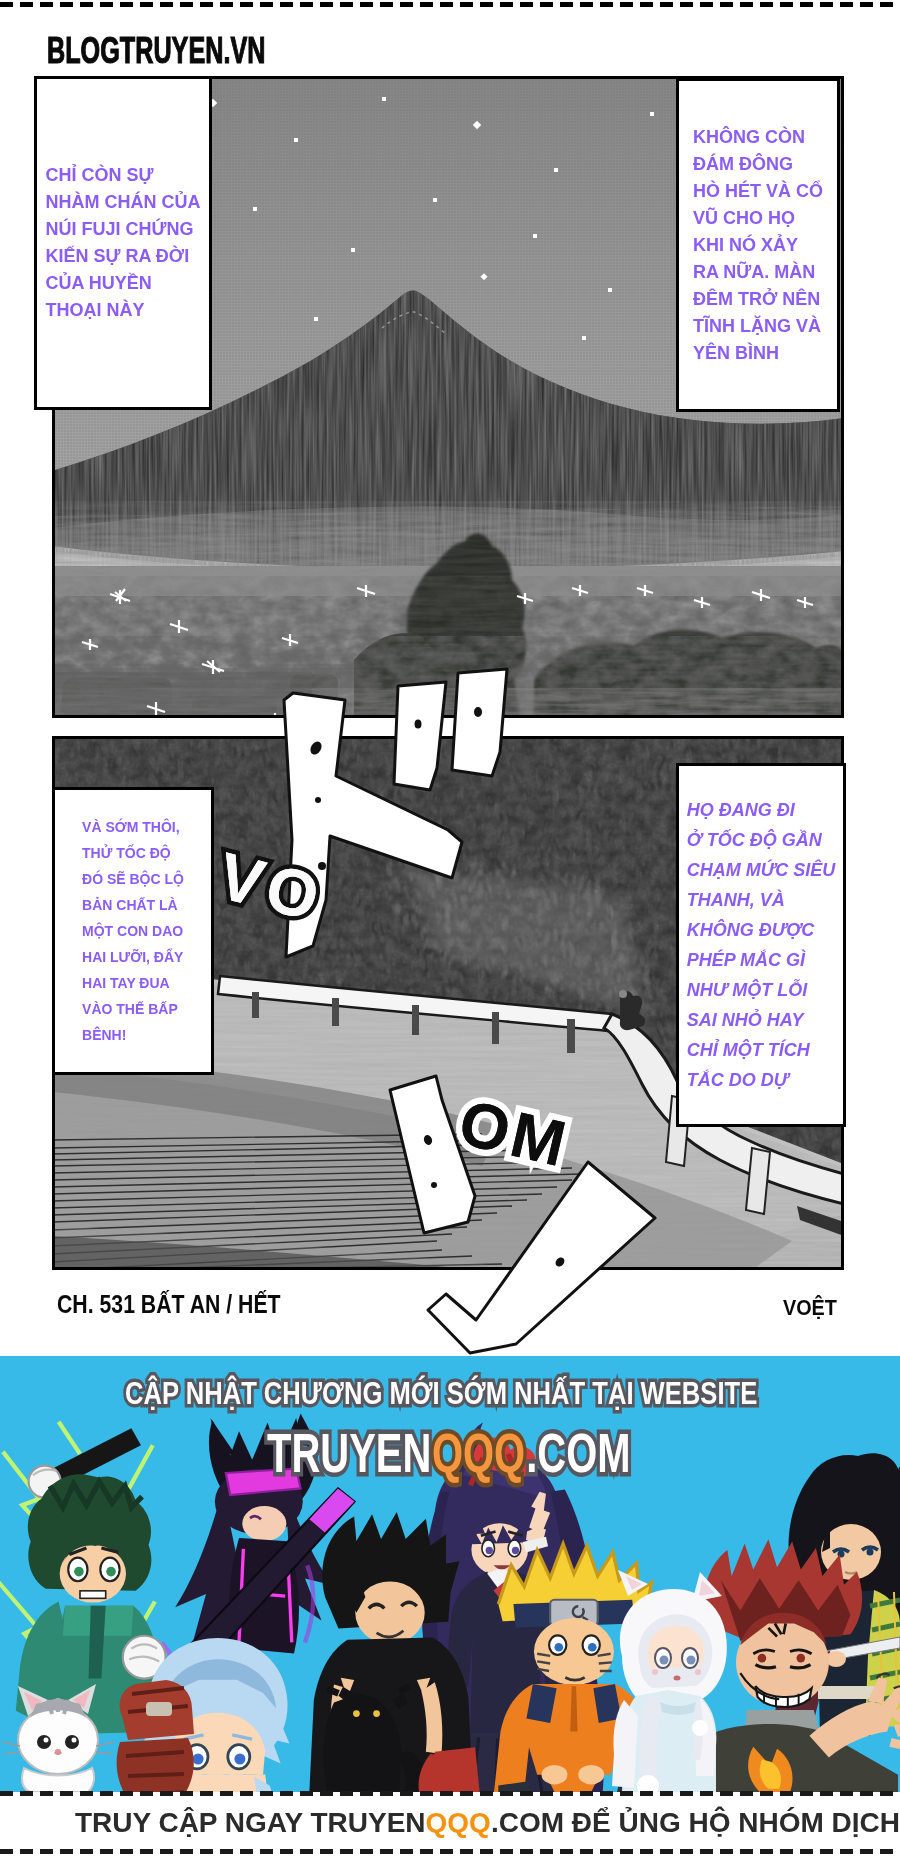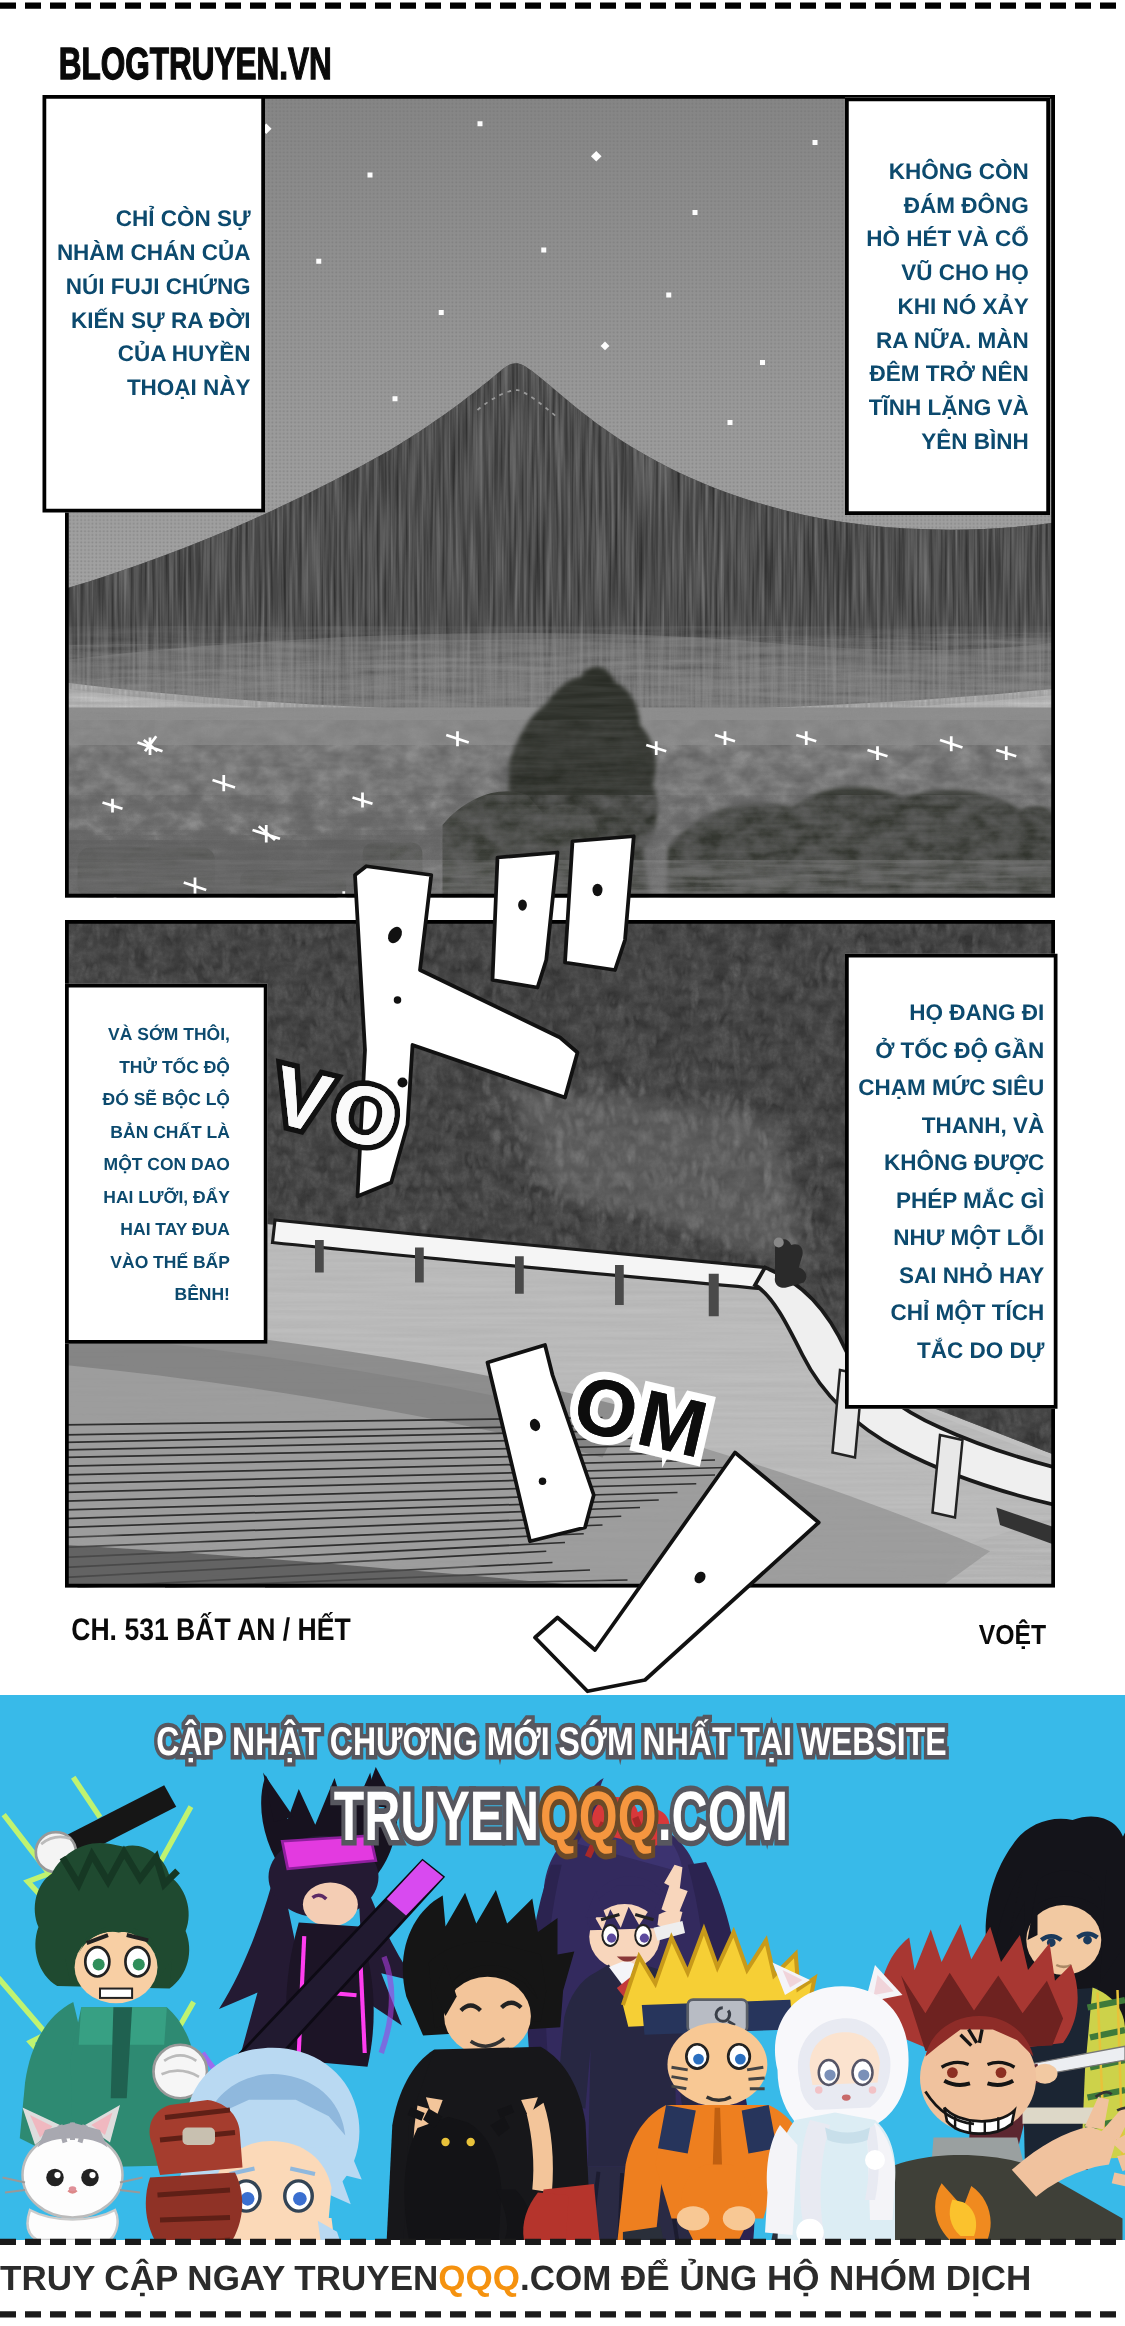--- a/index.html
+++ b/index.html
@@ -1,18 +1,18 @@
 <!DOCTYPE html>
 <html><head>
 <meta charset="utf-8">
 <style>
   html,body{margin:0;padding:0;}
   body{width:900px;height:1861px;background:#fff;font-family:"Liberation Sans",sans-serif;position:relative;overflow:hidden;}
   .abs{position:absolute;}
-  .tbox{position:absolute;background:#fff;border:3px solid #000;display:flex;align-items:center;justify-content:center;text-align:right;font-weight:bold;color:#0c4a6e;}
+  .tbox{position:absolute;background:#fff;border:3px solid #000;display:flex;align-items:center;justify-content:center;text-align:left;font-weight:bold;color:#8b5cf6;}
 </style>
 </head>
 <body>
 
 <div class="abs" style="left:0;top:2px;width:900px;height:5px;background:repeating-linear-gradient(90deg,#000 0 13px,transparent 13px 20px);"></div>
 
 <div class="abs" style="left:47px;top:30px;font-weight:bold;font-size:36px;color:#0a0a0a;-webkit-text-stroke:1.1px #0a0a0a;transform:scaleX(0.70);transform-origin:left;">BLOGTRUYEN.VN</div>
 
 <svg class="abs" style="left:52px;top:76px;" width="792" height="642" viewBox="0 0 792 642">
   <defs>
@@ -211,21 +211,21 @@
 </svg>
 
 <div class="abs" style="left:52px;top:736px;width:786px;height:528px;border:3px solid #000;"></div>
 
 <div class="tbox" style="left:34px;top:76px;width:172px;height:328px;font-size:18px;line-height:27px;">CHỈ CÒN SỰ<br>NHÀM CHÁN CỦA<br>NÚI FUJI CHỨNG<br>KIẾN SỰ RA ĐỜI<br>CỦA HUYỀN<br>THOẠI NÀY</div>
 
 <div class="tbox" style="left:676px;top:78px;width:158px;height:328px;font-size:18px;line-height:27px;">KHÔNG CÒN<br>ĐÁM ĐÔNG<br>HÒ HÉT VÀ CỔ<br>VŨ CHO HỌ<br>KHI NÓ XẢY<br>RA NỮA. MÀN<br>ĐÊM TRỞ NÊN<br>TĨNH LẶNG VÀ<br>YÊN BÌNH</div>
 
 <div class="tbox" style="left:52px;top:787px;width:156px;height:282px;font-size:14px;line-height:26px;">VÀ SỚM THÔI,<br>THỬ TỐC ĐỘ<br>ĐÓ SẼ BỘC LỘ<br>BẢN CHẤT LÀ<br>MỘT CON DAO<br>HAI LƯỠI, ĐẨY<br>HAI TAY ĐUA<br>VÀO THẾ BẤP<br>BÊNH!</div>
 
-<div class="tbox" style="left:676px;top:763px;width:164px;height:358px;font-size:18px;line-height:30px;">HỌ ĐANG ĐI<br>Ở TỐC ĐỘ GẦN<br>CHẠM MỨC SIÊU<br>THANH, VÀ<br>KHÔNG ĐƯỢC<br>PHÉP MẮC GÌ<br>NHƯ MỘT LỖI<br>SAI NHỎ HAY<br>CHỈ MỘT TÍCH<br>TẮC DO DỰ</div>
+<div class="tbox" style="left:676px;top:763px;width:164px;height:358px;font-size:18px;line-height:30px;font-style:italic;">HỌ ĐANG ĐI<br>Ở TỐC ĐỘ GẦN<br>CHẠM MỨC SIÊU<br>THANH, VÀ<br>KHÔNG ĐƯỢC<br>PHÉP MẮC GÌ<br>NHƯ MỘT LỖI<br>SAI NHỎ HAY<br>CHỈ MỘT TÍCH<br>TẮC DO DỰ</div>
 
 <svg class="abs" style="left:0;top:0;" width="900" height="1861" viewBox="0 0 900 1861">
   <g fill="#fff" stroke="#111" stroke-width="3" stroke-linejoin="round">
 
     <path d="M293,693 L345,700 L336,776 L448,830 L462,842 L452,878 L330,836 L326,900 L313,946 L286,957 L292,840 L284,700 Z"></path>
 
     <path d="M398,686 L446,682 L437,768 L430,790 L394,784 Z"></path>
 
     <path d="M458,673 L507,669 L500,752 L492,776 L452,770 Z"></path>
 
@@ -534,14 +534,14 @@
     </g>
 
   <g transform="translate(267,116) scale(0.714,1)" font-family="Liberation Sans" font-weight="bold" font-size="56">
     <text x="0" y="0" fill="#fff" stroke="#57575f" stroke-width="9" paint-order="stroke">TRUYEN</text>
     <text x="231" y="0" fill="#f5963f" stroke="#6b4a28" stroke-width="9" paint-order="stroke">QQQ</text>
     <text x="363" y="0" fill="#fff" stroke="#57575f" stroke-width="9" paint-order="stroke">.COM</text>
   </g>
 </svg>
 
 <div class="abs" style="left:0;top:1791px;width:900px;height:5px;background:repeating-linear-gradient(90deg,#1a1a1a 0 13px,transparent 13px 20px);"></div>
-<div class="abs" style="left:0;top:1807px;width:900px;text-align:left;font-size:28px;font-weight:bold;color:#2b2b2b;">TRUY CẬP NGAY TRUYEN<span style="color:#f5920f;">QQQ</span>.COM ĐỂ ỦNG HỘ NHÓM DỊCH</div>
+<div class="abs" style="left:0;top:1807px;width:900px;text-align:right;font-size:28px;font-weight:bold;color:#2b2b2b;">TRUY CẬP NGAY TRUYEN<span style="color:#f5920f;">QQQ</span>.COM ĐỂ ỦNG HỘ NHÓM DỊCH</div>
 <div class="abs" style="left:0;top:1849px;width:900px;height:5px;background:repeating-linear-gradient(90deg,#1a1a1a 0 13px,transparent 13px 20px);"></div>
 
 </body></html>

